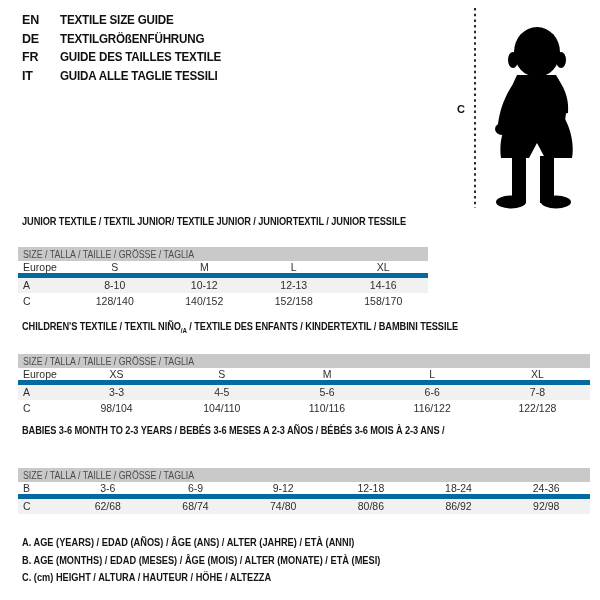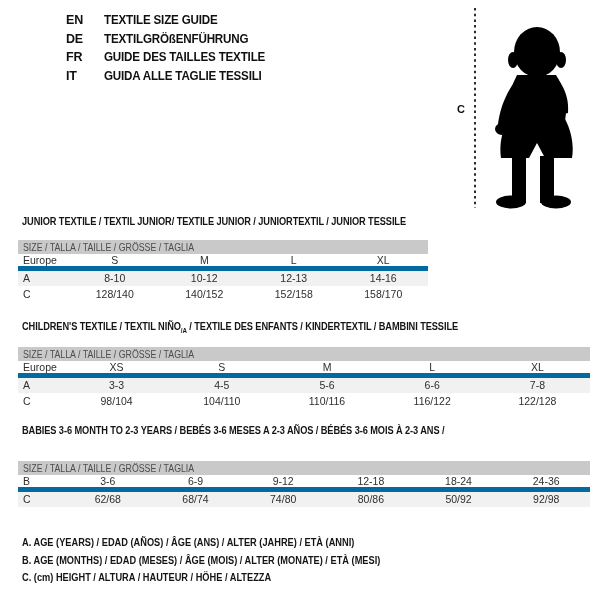--- a/index.html
+++ b/index.html
@@ -10,35 +10,35 @@
     position:relative;
     overflow:hidden;
     color:#1c1c1c;
   }
   .cond { display:inline-block; transform:scaleX(0.88); transform-origin:0 50%; white-space:nowrap; }
   .cond93 { display:inline-block; transform:scaleX(0.93); transform-origin:0 50%; white-space:nowrap; }
 
   
   .lang-list { position:absolute; left:22px; top:11px; }
   .lang-row { display:flex; height:18.5px; align-items:center; font-weight:bold; font-size:12.5px; color:#101010; letter-spacing:-0.2px; }
-  .lang-code { width:38px;margin-left:44px; }
+  .lang-code { width:38px; }
 
   
   #figure-svg { position:absolute; left:455px; top:5px; }
   #figure-label { position:absolute; left:457px; top:103px; font-size:11px; font-weight:bold; color:#101010; }
 
   
   .section-title { position:absolute; font-size:10.5px; font-weight:bold; color:#141414; white-space:nowrap; letter-spacing:-0.1px; }
   #junior-title { left:22px; top:215px; }
   #children-title { left:22px; top:320px; }
   #babies-title { left:22px; top:423px; line-height:15px; }
   .subs { font-size:7px; vertical-align:-2.5px; }
 
   
-  .size-table { position:absolute; }
+  .size-table { position:absolute;margin-top:7px; }
   #junior-table { left:18px; top:240px; width:410px; }
   #children-table { left:18px; top:347px; width:572px; }
   #babies-table { left:18px; top:461px; width:572px; }
   .size-bar { height:14px; background:#c9c9c9; display:flex; align-items:center; padding-left:5px; font-size:10px; color:#4c4c4c; }
   .rows { margin-top:1px; }
   .t-row { display:flex; align-items:center; height:15.5px; font-size:10.5px; color:#2e2e2e; border-bottom:5px solid #0369a1; }
   .t-row:last-child { border-bottom:none; }
   .t-row.band { background:#f1f1f1; border-bottom:none; }
   .t-label { padding-left:5px; }
   #junior-table .t-label { width:52px; }
@@ -174,21 +174,21 @@
       <span class="t-cell">12-18</span>
       <span class="t-cell">18-24</span>
       <span class="t-cell">24-36</span>
     </div>
     <div class="t-row band">
       <span class="t-label">C</span>
       <span class="t-cell">62/68</span>
       <span class="t-cell">68/74</span>
       <span class="t-cell">74/80</span>
       <span class="t-cell">80/86</span>
-      <span class="t-cell">50/92</span>
+      <span class="t-cell">86/92</span>
       <span class="t-cell">92/98</span>
     </div>
   </div>
 </div>
 
 <div class="notes">
   <div class="note-line"><span class="cond">A. AGE (YEARS) / EDAD (AÑOS) / ÂGE (ANS) / ALTER (JAHRE) / ETÀ (ANNI)</span></div>
   <div class="note-line"><span class="cond">B. AGE (MONTHS) / EDAD (MESES) / ÂGE (MOIS) / ALTER (MONATE) / ETÀ (MESI)</span></div>
   <div class="note-line"><span class="cond">C. (cm) HEIGHT / ALTURA / HAUTEUR / HÖHE / ALTEZZA</span></div>
 </div>

